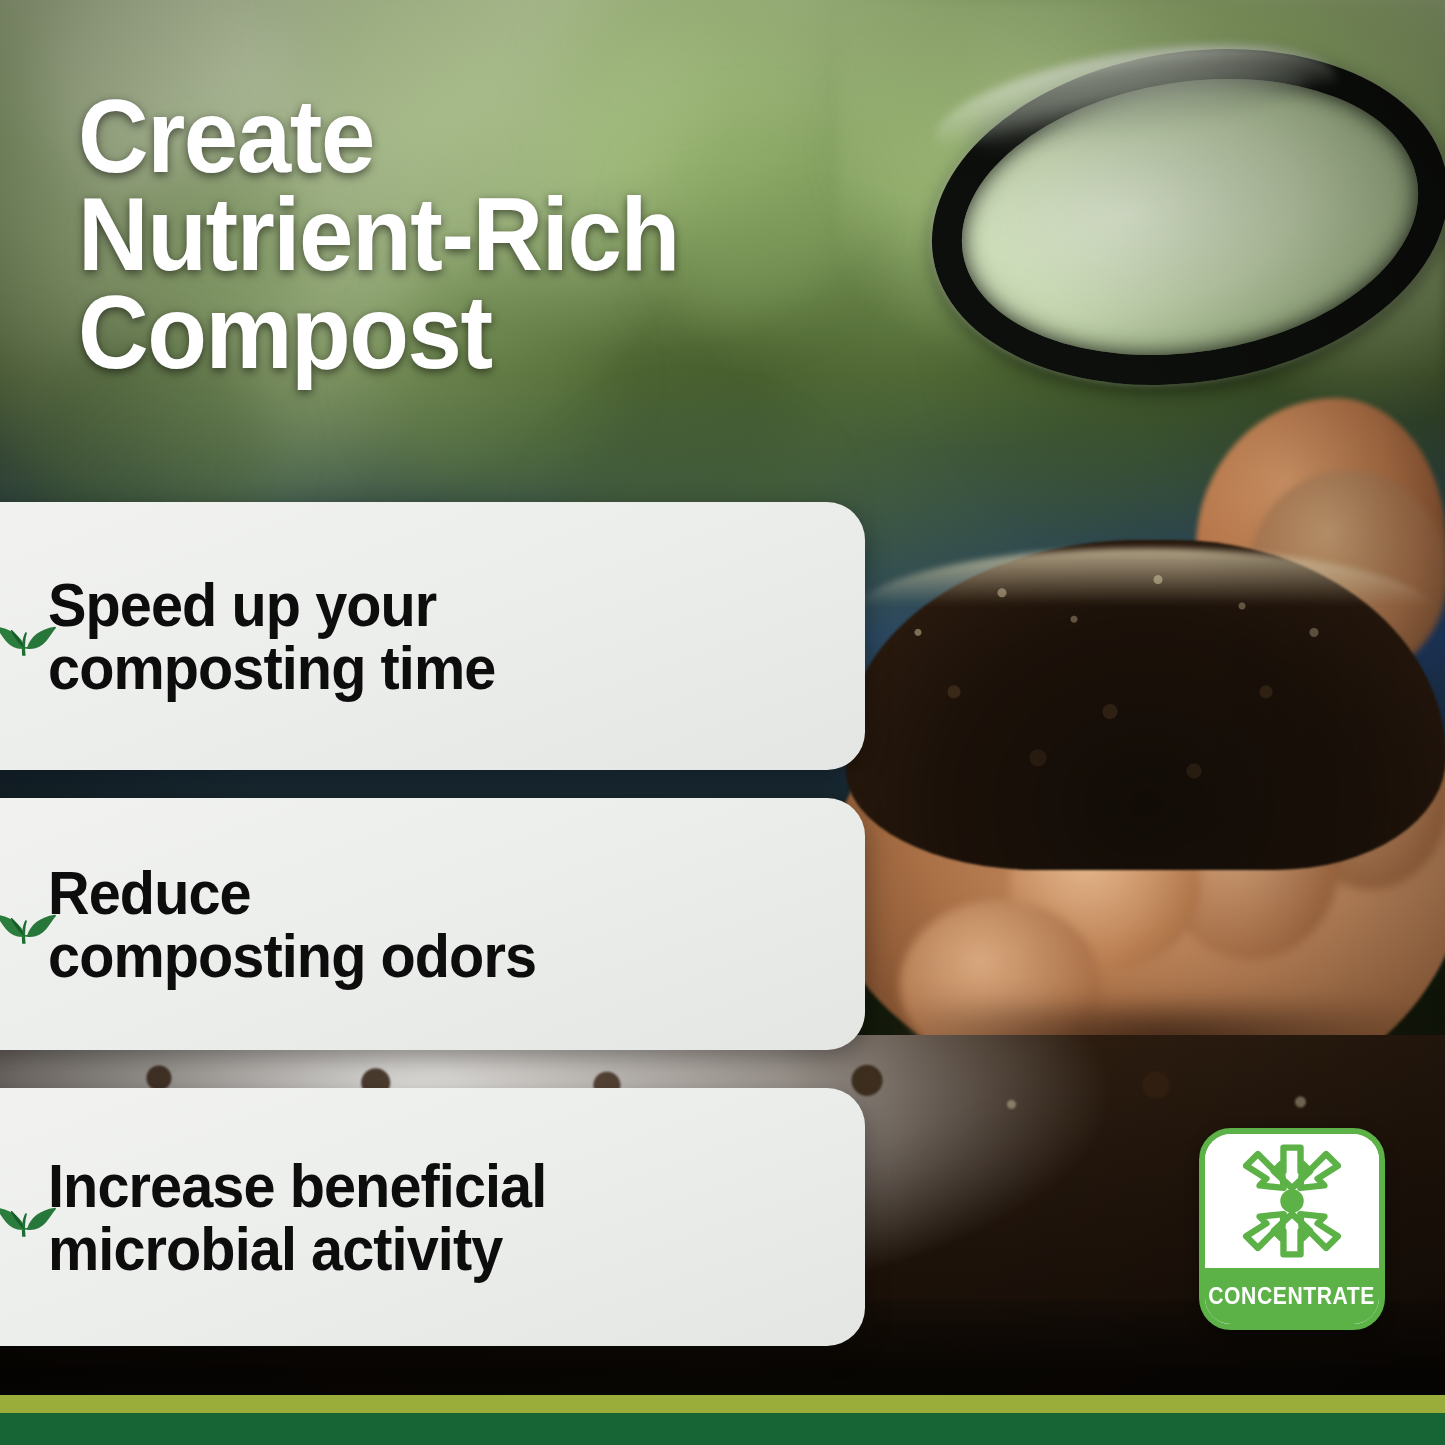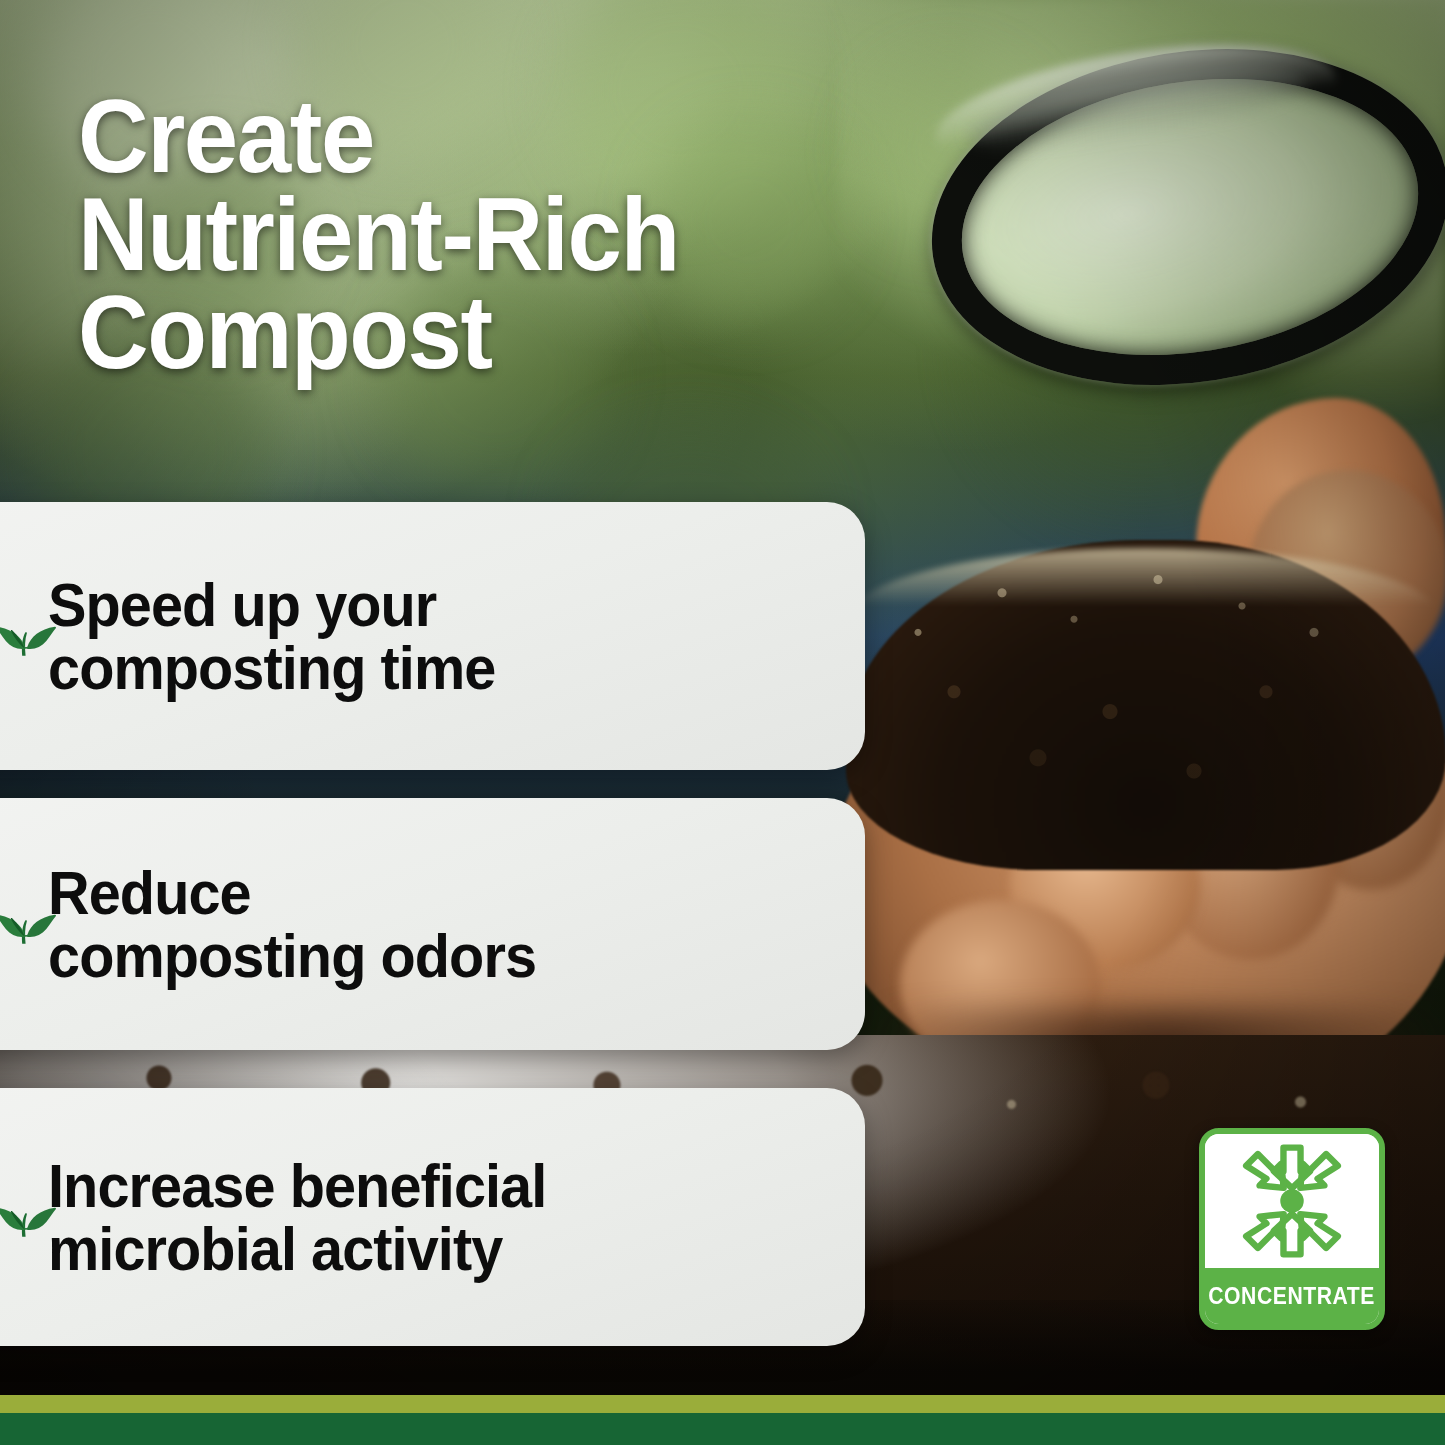--- a/index.html
+++ b/index.html
@@ -211,21 +211,21 @@
 
   
   .em-logo{position:absolute;left:1168px;top:808px;width:230px;height:220px;}
 
   
   .concentrate{
     position:absolute;left:1199px;top:1128px;
     width:186px;height:202px;
     background:#ffffff;
     border:6px solid #5cb247;
-    border-radius:20px;
+    border-radius:32px;
     overflow:hidden;
     display:flex;flex-direction:column;
     box-shadow:0 4px 14px rgba(0,0,0,.4);
   }
   .conc-art{flex:1;display:flex;align-items:center;justify-content:center;background:#fff;}
   .conc-bar{
     height:56px;background:#5cb247;
     display:flex;align-items:center;justify-content:center;
   }
   .conc-bar span{

